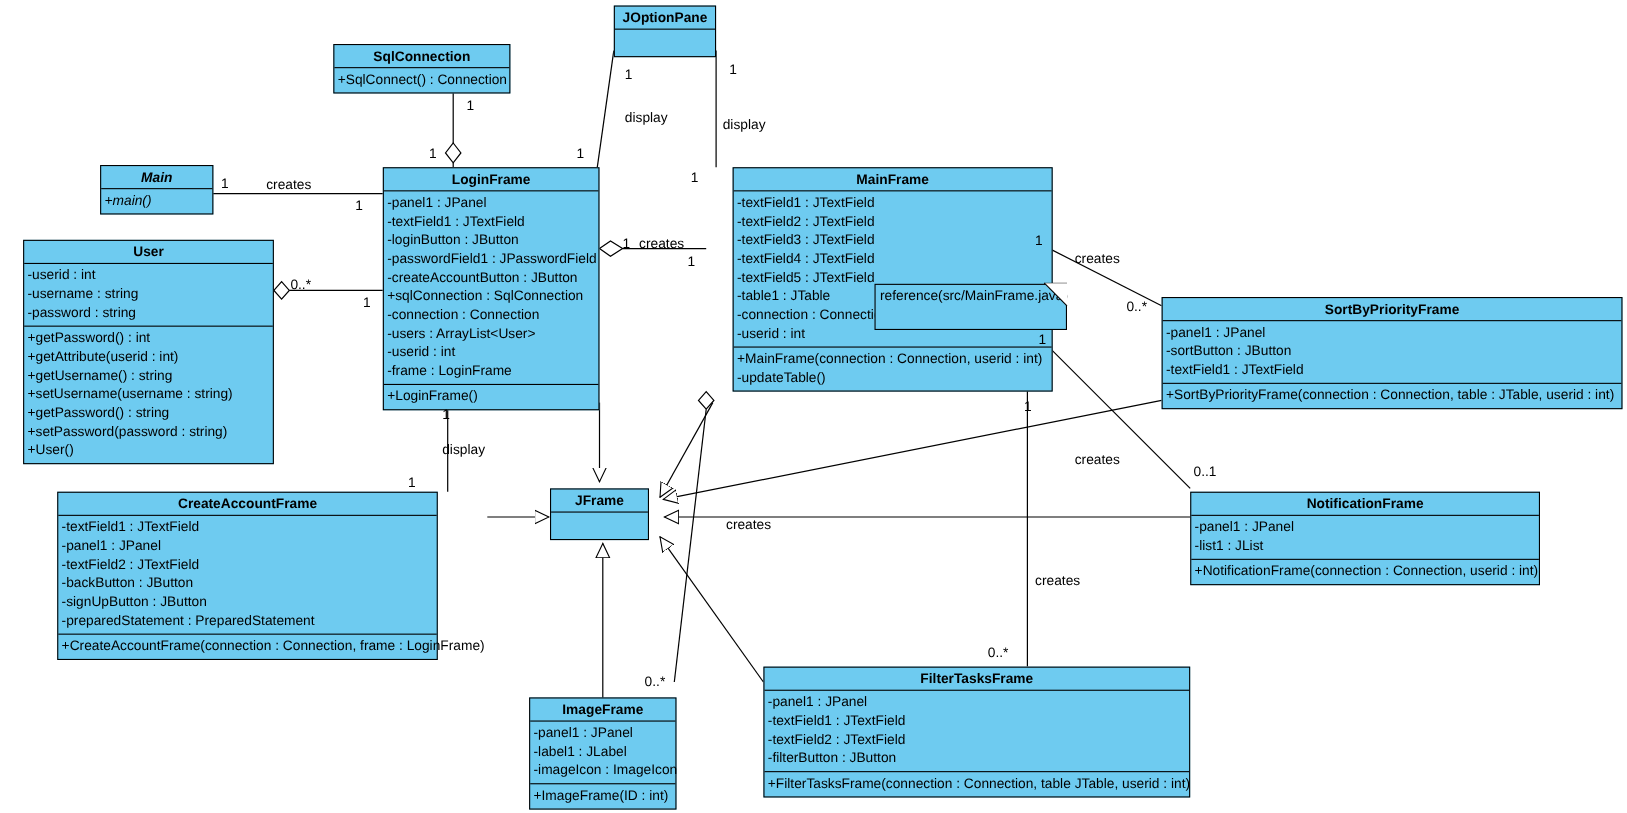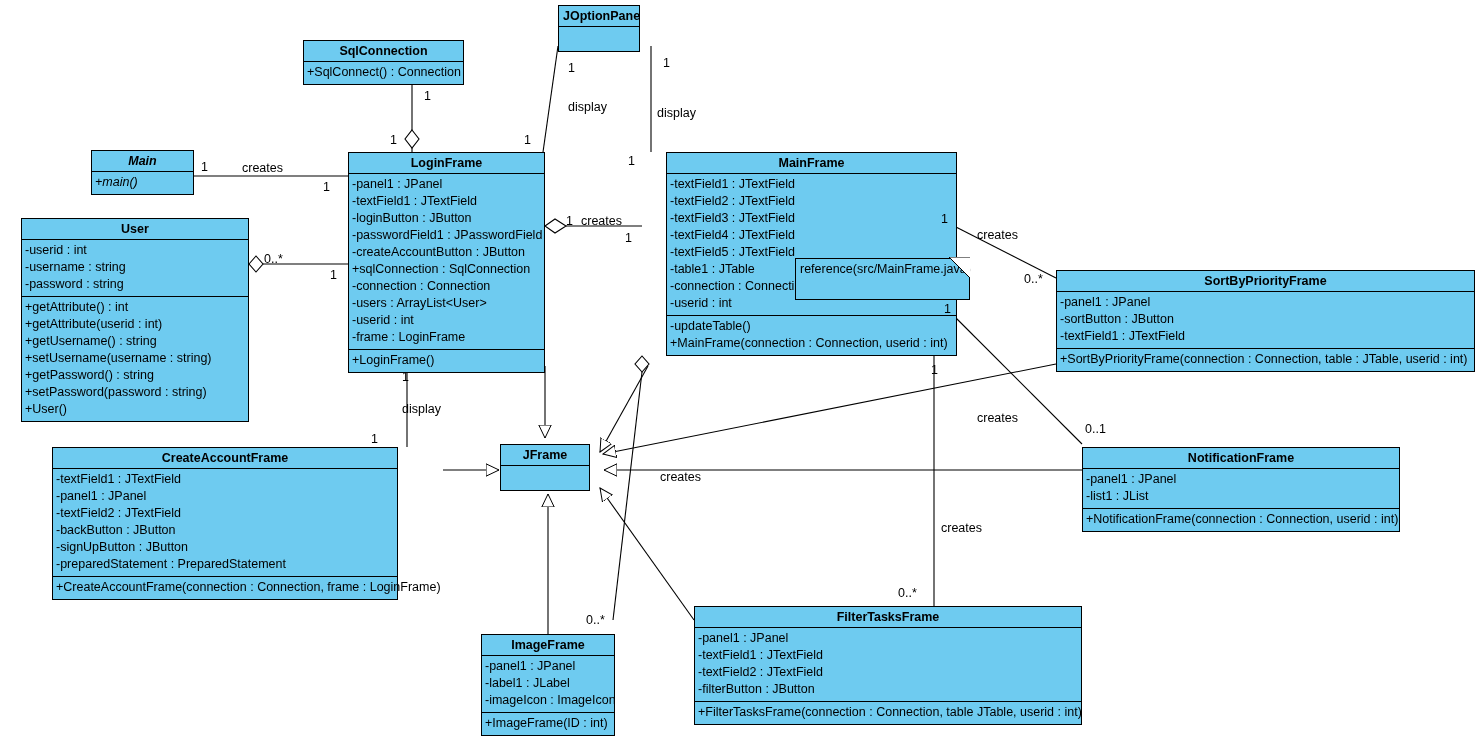--- a/index.html
+++ b/index.html
@@ -80,41 +80,41 @@
     </g>
   </svg>
 
   <div class="cls" style="left:303px;top:40px;width:161px;">
     <div class="title">SqlConnection</div>
     <div class="sec">
       <div class="row">+SqlConnect() : Connection</div>
     </div>
   </div>
 
-  <div class="cls" style="left:558px;top:5px;width:82px;">
+  <div class="cls" style="left:558px;top:5px;width:93px;">
     <div class="title">JOptionPane</div>
     <div class="sec empty"></div>
   </div>
 
   <div class="cls" style="left:91px;top:150px;width:103px;font-style:italic;">
     <div class="title">Main</div>
     <div class="sec">
       <div class="row">+main()</div>
     </div>
   </div>
 
   <div class="cls" style="left:21px;top:218px;width:228px;">
     <div class="title">User</div>
     <div class="sec">
       <div class="row">-userid : int</div>
       <div class="row">-username : string</div>
       <div class="row">-password : string</div>
     </div>
     <div class="sec">
-      <div class="row">+getAttribute() : int</div>
+      <div class="row">+getPassword() : int</div>
       <div class="row">+getAttribute(userid : int)</div>
       <div class="row">+getUsername() : string</div>
       <div class="row">+setUsername(username : string)</div>
       <div class="row">+getPassword() : string</div>
       <div class="row">+setPassword(password : string)</div>
       <div class="row">+User()</div>
     </div>
   </div>
 
   <div class="cls" style="left:348px;top:152px;width:197px;">
@@ -142,22 +142,22 @@
       <div class="row">-textField1 : JTextField</div>
       <div class="row">-textField2 : JTextField</div>
       <div class="row">-textField3 : JTextField</div>
       <div class="row">-textField4 : JTextField</div>
       <div class="row">-textField5 : JTextField</div>
       <div class="row">-table1 : JTable</div>
       <div class="row">-connection : Connection</div>
       <div class="row">-userid : int</div>
     </div>
     <div class="sec">
+      <div class="row">+MainFrame(connection : Connection, userid : int)</div>
       <div class="row">-updateTable()</div>
-      <div class="row">+MainFrame(connection : Connection, userid : int)</div>
     </div>
   </div>
 
   <div class="note" style="left:795px;top:258px;width:175px;height:42px;">
     <div class="body">
       <span>reference(src/MainFrame.java)</span>
     </div>
     <svg width="22" height="22" style="position:absolute;right:-1px;top:-1px;">
       <path d="M0,0 L21,21 L21,0 Z" fill="#ffffff" stroke="none"></path>
       <path d="M0,0 L21,21" stroke="#000" stroke-width="1" fill="none"></path>

